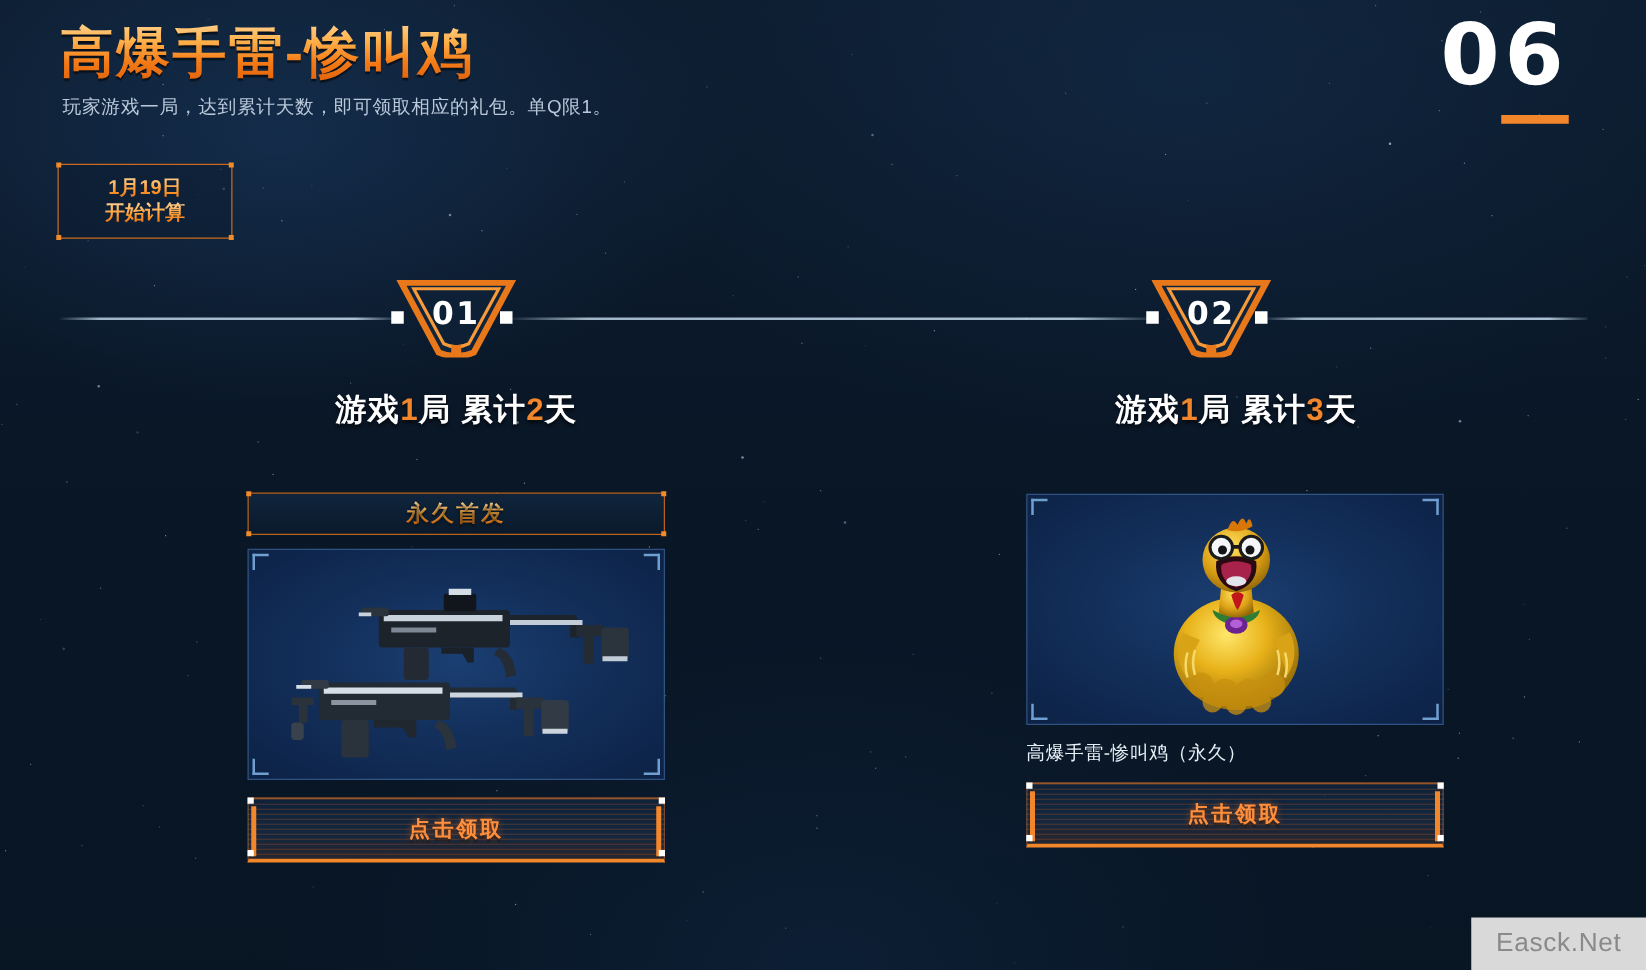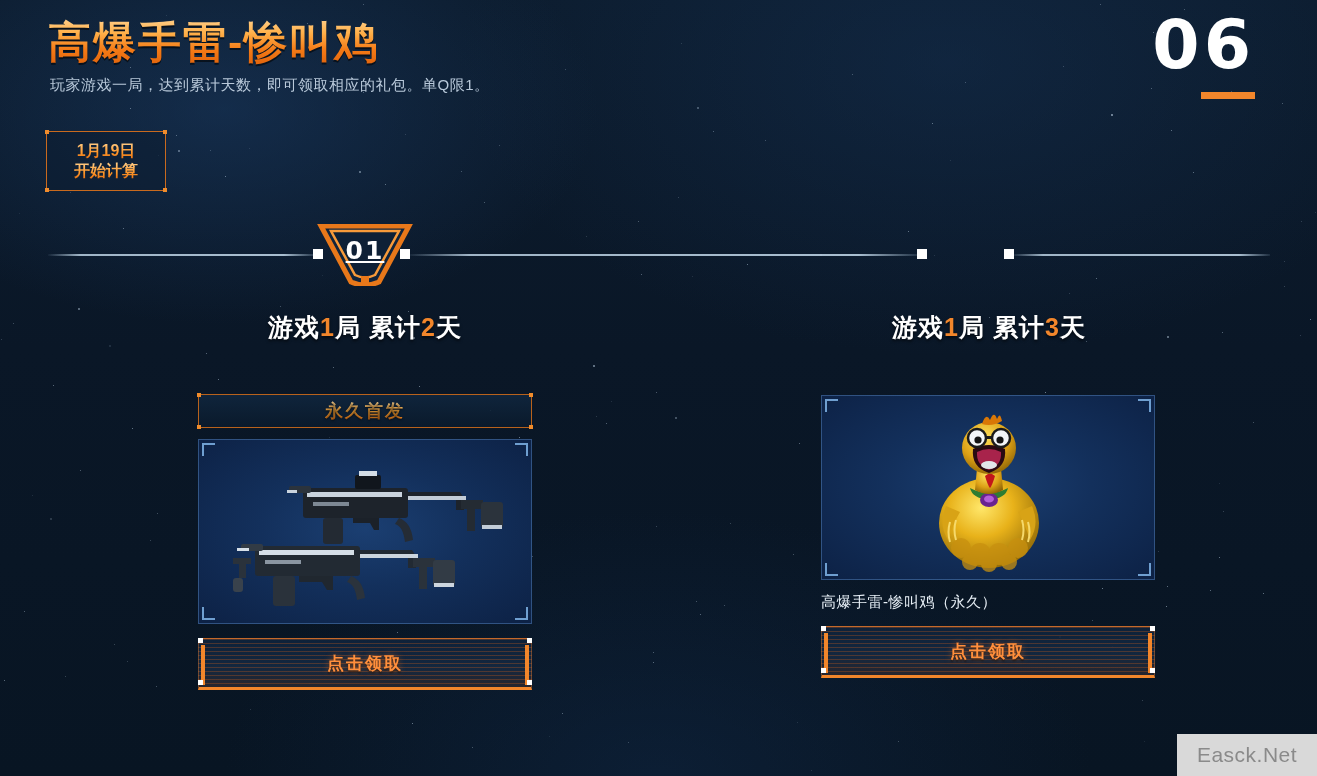--- a/index.html
+++ b/index.html
@@ -42,21 +42,21 @@
   
   #idx-wrap { position:absolute; right:62px; top:8px; text-align:right; }
   #idx-num {
     font-size:68px; font-weight:bold; color:#ffffff; line-height:74px;
     letter-spacing:4px; font-family:"DejaVu Sans", sans-serif;
   }
   #idx-bar { width:54px; height:7px; background:#f2862b; margin-left:auto; margin-top:10px; }
 
   
   #date-badge {
-    position:absolute; left:46px; top:131px; width:120px; height:60px;
+    position:absolute; left:46px; top:131px; width:140px; height:60px;
     border:1px solid #c96a1e; background:rgba(12,30,50,0.55);
     display:flex; flex-direction:column; align-items:center; justify-content:center;
   }
   #date-badge .dline {
     font-size:16px; font-weight:bold; line-height:20px;
     background:linear-gradient(180deg,#ffd79a 0%,#ff9a2e 55%,#e2660a 100%);
     -webkit-background-clip:text; background-clip:text;
     color:transparent; -webkit-text-fill-color:transparent;
   }
   .cdot { position:absolute; width:4px; height:4px; background:#f08c2c; }
@@ -76,21 +76,20 @@
   .step {
     position:absolute; top:224px; width:96px; height:62px;
   }
   .shield {
     position:absolute; inset:0;
   }
   .step-label {
     position:absolute; left:0; right:0; top:12px; text-align:center;
     font-size:25px; font-weight:bold; color:#ffffff; letter-spacing:2px;
     font-family:"DejaVu Sans", sans-serif;
-    text-decoration:underline;
   }
   .cond {
     position:absolute; top:311px; width:420px; text-align:center;
     font-size:25px; font-weight:bold; color:#ffffff; letter-spacing:1px;
     text-shadow:0 2px 3px rgba(0,0,0,0.6);
   }
   .cond em { font-style:normal; color:#f2862b; }
 
   
   .card { position:absolute; top:384px; width:334px; }
@@ -362,20 +361,28 @@
 
   <div class="step" style="left:317px;">
     <svg class="shield" viewBox="0 0 96 62">
       <path d="M4 2 H92 L62 58 Q48 64 34 58 Z" fill="#10243c" stroke="#e8781a" stroke-width="5"></path>
       <path d="M14 7 H82 L58 51 Q48 56 38 51 Z" fill="#0e2036" stroke="#f79a3a" stroke-width="2.5"></path>
       <path d="M44 52 h8 v9 h-8 z" fill="#e8781a"></path>
     </svg>
     <div class="step-label">01</div>
   </div>
 
+  <div class="step" style="left:921px;">
+    <svg class="shield" viewBox="0 0 96 62">
+      <path d="M4 2 H92 L62 58 Q48 64 34 58 Z" fill="#10243c" stroke="#e8781a" stroke-width="5"></path>
+      <path d="M14 7 H82 L58 51 Q48 56 38 51 Z" fill="#0e2036" stroke="#f79a3a" stroke-width="2.5"></path>
+      <path d="M44 52 h8 v9 h-8 z" fill="#e8781a"></path>
+    </svg>
+    <div class="step-label">02</div>
+  </div>
 
   <div class="cond" style="left:155px;">
     <span>游戏</span><em>1</em><span>局  累计</span><em>2</em><span>天</span>
   </div>
   <div class="cond" style="left:779px;">
     <span>游戏</span><em>1</em><span>局  累计</span><em>3</em><span>天</span>
   </div>
 </div>
 
 <div class="card" style="left:198px;margin-top:10px;">

